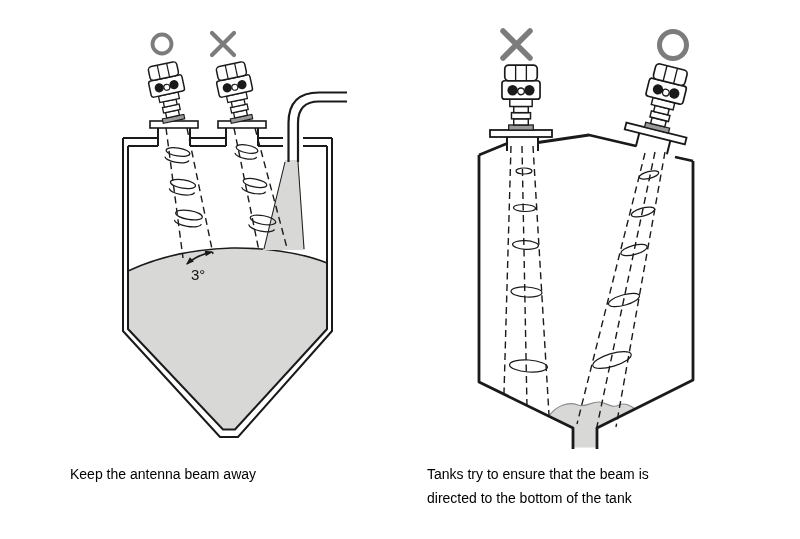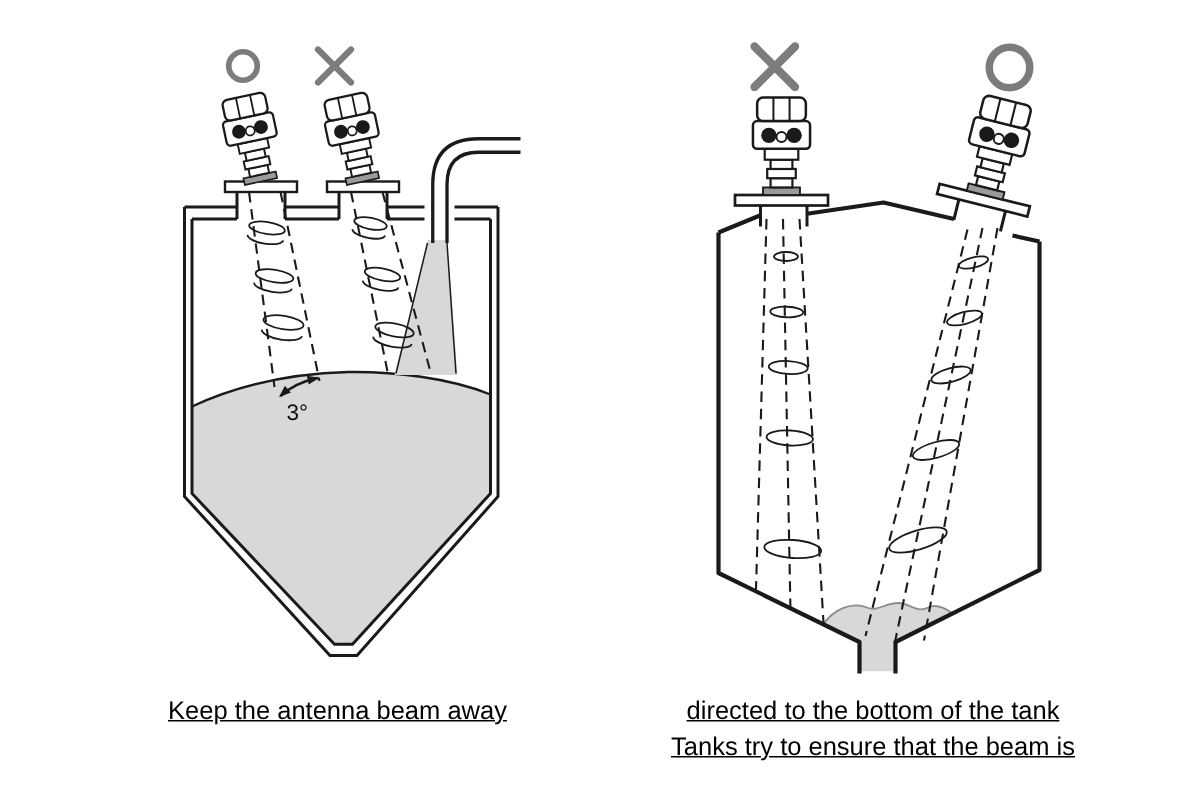--- a/index.html
+++ b/index.html
@@ -20,25 +20,23 @@
   .ink{stroke:var(--ink);fill:none;}
   .w2{stroke-width:2;}
   .w3{stroke-width:2.8;stroke-linejoin:round;}
   .beam{stroke:var(--ink);fill:none;stroke-width:1.4;stroke-dasharray:7 4.5;}
   .disc{stroke:var(--ink);fill:none;stroke-width:1.2;}
   .mat{fill:var(--material);stroke:none;}
   .marker{stroke:var(--marker);fill:none;stroke-linecap:round;}
   .angle-text{font-family:"Liberation Sans",sans-serif;font-size:15px;fill:#111;}
   .caption{
     position:absolute;
-    text-align:center;
-    font-size:17px;
+    font-size:14px;
     line-height:24px;
     color:#000;
-    text-decoration:underline;
   }
 </style>
 </head>
 <body>
 
 <div id="stage">
 
   <svg width="800" height="539" viewBox="0 0 800 539">
 
     <defs>
@@ -175,16 +173,16 @@
 
       <path class="marker" d="M503,31 L530,58 M530,31 L503,58" stroke-width="5.5"></path>
       <circle class="marker" cx="673" cy="45" r="13.5" stroke-width="5"></circle>
     </g>
   </svg>
 
   <div class="caption" style="left:70px;top:462px;width:310px;">
     <div>Keep the antenna beam away</div>
   </div>
   <div class="caption" style="left:427px;top:462px;width:310px;">
+    <div>Tanks try to ensure that the beam is</div>
     <div>directed to the bottom of the tank</div>
-    <div>Tanks try to ensure that the beam is</div>
   </div>
 </div>
 
 </body></html>

